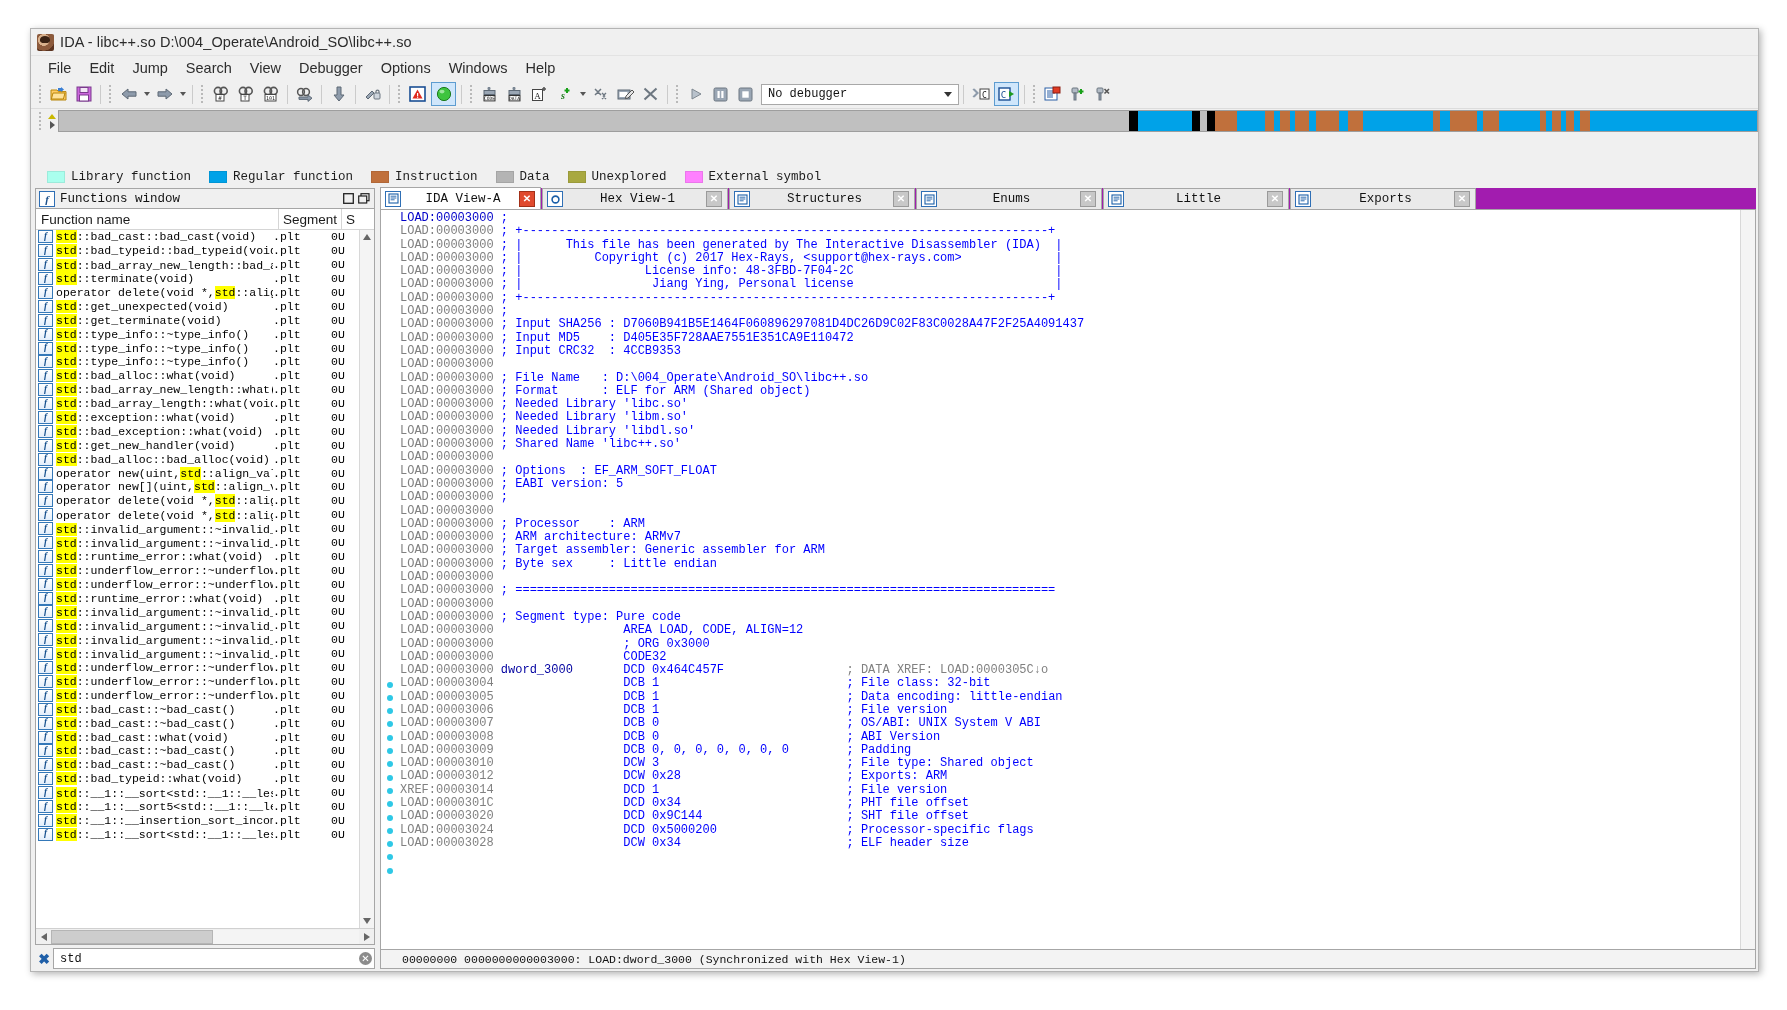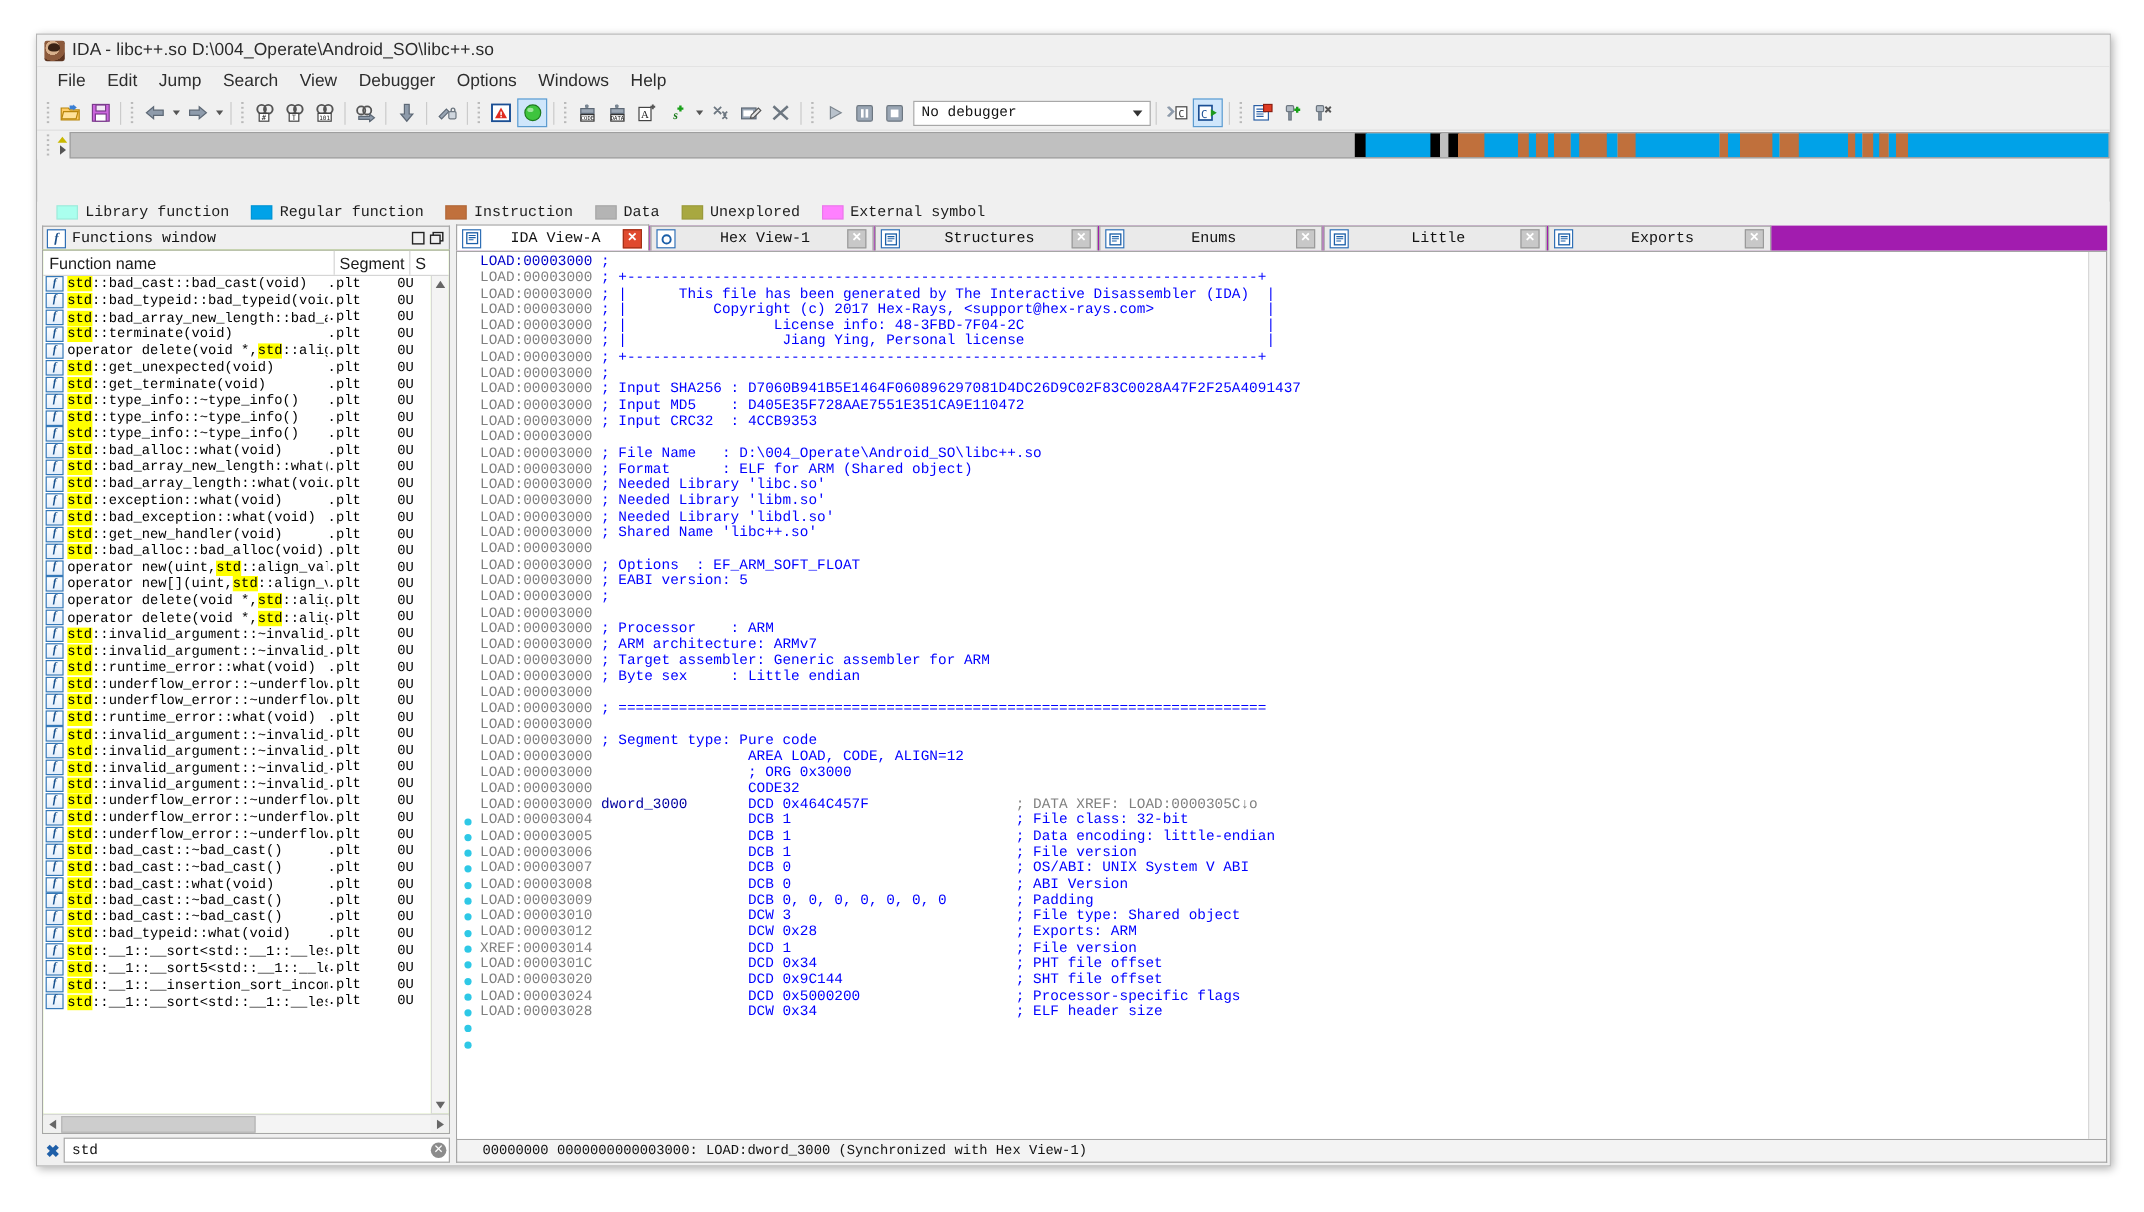--- a/index.html
+++ b/index.html
@@ -159,21 +159,21 @@
     font-size: 11px; color: #1a4f8a; font-weight: bold; flex: 0 0 14px;
   }
   .fn-title .fttext {
     font-family: "Liberation Mono", monospace; font-size: 12.5px; color: #111;
     flex: 1 1 auto;
   }
   .fn-title .wbtn { width: 16px; height: 15px; display:flex;align-items:center;justify-content:center; }
   .fn-title .wbtn svg { display:block; }
   .fn-listwrap {
     flex: 1 1 auto; display: flex; flex-direction: column;
-    border: 1px solid #a6a6a6; background: #bef264; min-height: 0;
+    border: 1px solid #a6a6a6; background: #4c1d95; min-height: 0;
   }
   .fn-header {
     height: 20px; flex: 0 0 20px; display: flex;
     background: #fff; border-bottom: 1px solid #d5d5d5;
     font-size: 13.5px; color: #1a1a1a;
   }
   .fn-header .c1 { flex: 1 1 auto; padding-left: 5px; display:flex;align-items:center;
                    border-right: 1px solid #d5d5d5; }
   .fn-header .c2 { width: 58px; flex:0 0 58px; padding-left: 4px; display:flex;align-items:center;
                    border-right: 1px solid #d5d5d5; }

